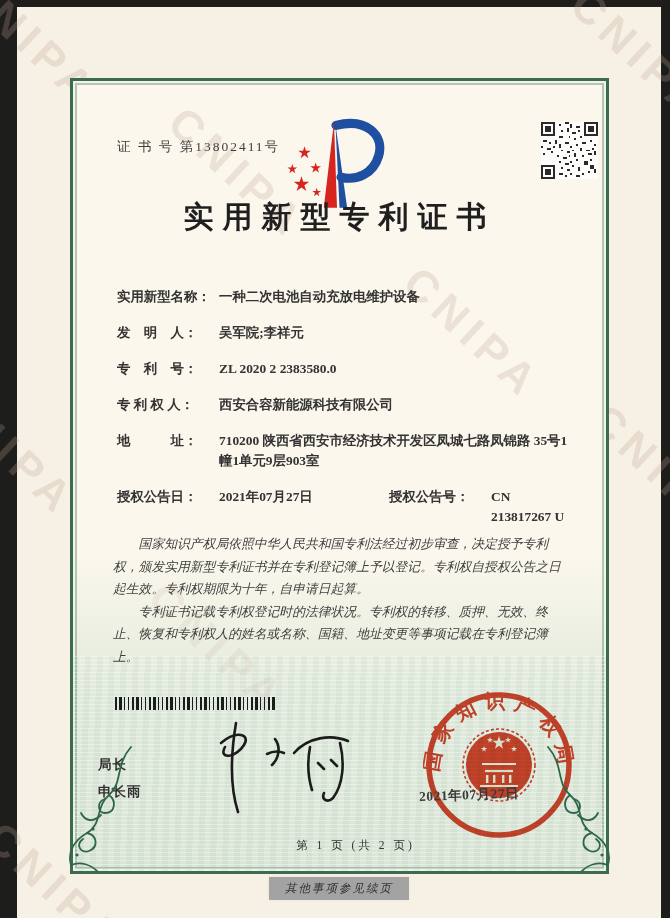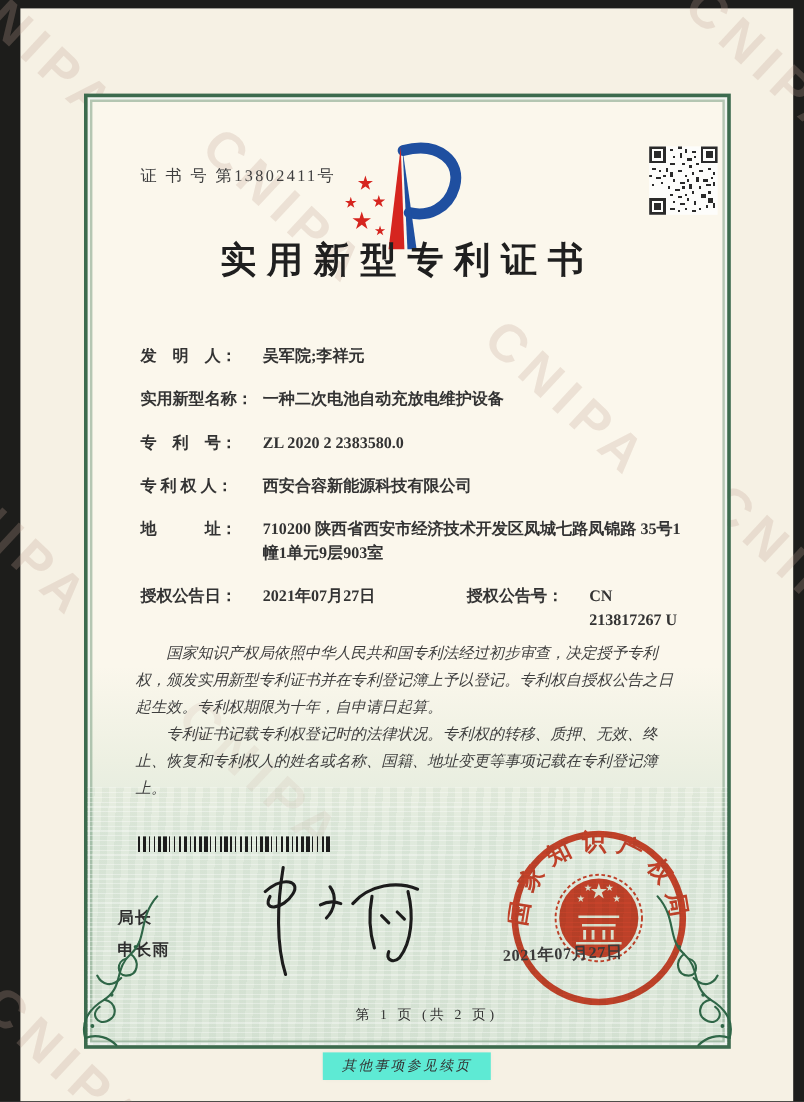--- a/index.html
+++ b/index.html
@@ -42,21 +42,21 @@
   .sig{position:absolute;left:118px;top:632px;width:175px;height:105px;}
   .seal{position:absolute;left:350px;top:608px;width:152px;height:152px;opacity:0.93;mix-blend-mode:multiply;}
   .sealdate{position:absolute;left:346px;top:704px;width:168px;font-size:13.5px;font-weight:600;
          color:#3a3a3a;letter-spacing:0.5px;transform:rotate(-2deg);z-index:5;}
   .pageinfo{position:absolute;left:16px;top:757px;width:100%;text-align:center;
          font-size:11.5px;letter-spacing:3px;color:#333;}
   .flourish{position:absolute;width:82px;height:132px;}
   .flourish.bl{left:-16px;top:662px;}
   .flourish.br{right:-16px;top:662px;transform:scaleX(-1);}
   .contnote{position:absolute;left:50%;top:870px;transform:translateX(-50%);
-         background:#5eead4;padding:4px 16px;font-size:11.5px;font-style:italic;
+         background:#a3a3a3;padding:4px 16px;font-size:11.5px;font-style:italic;
          letter-spacing:2px;color:#333;box-shadow:0 0 4px rgba(0,0,0,0.05);}
   .stroke-g{stroke:#2f6647;stroke-width:1.8;fill:none;stroke-linecap:round;}
 </style>
 </head>
 <body>
 
 <div class="screen">
   <div class="paper">
 
     <div class="wm" style="left:-72px;top:8px;">CNIPA</div>
@@ -93,26 +93,26 @@
           <path d="M1,1h5v5h-5z M23,1h5v5h-5z M1,23h5v5h-5z" fill="#fdfdfb"></path>
           <path d="M2,2h3v3h-3z M24,2h3v3h-3z M2,24h3v3h-3z"></path>
           <path d="M9,1h1v1h-1z M12,0h2v1h-2z M15,1h1v2h-1z M18,2h2v1h-2z M10,4h1v1h-1z M13,3h1v2h-1z M16,5h2v1h-2z M19,4h1v1h-1z M9,7h2v1h-2z M14,7h1v1h-1z M17,8h1v1h-1z M20,7h1v1h-1z M1,9h2v1h-2z M4,10h1v1h-1z M7,9h1v2h-1z M0,12h1v1h-1z M3,13h2v1h-2z M6,12h1v1h-1z M9,11h1v2h-1z M12,10h2v1h-2z M15,12h1v1h-1z M18,11h1v1h-1z M21,10h2v1h-2z M25,9h1v1h-1z M27,11h1v1h-1z M10,14h1v1h-1z M13,15h2v1h-2z M16,14h1v1h-1z M20,13h1v2h-1z M23,14h2v1h-2z M26,13h1v1h-1z M1,16h1v1h-1z M5,15h1v1h-1z M8,17h1v1h-1z M11,18h2v1h-2z M14,17h1v1h-1z M17,16h1v2h-1z M21,17h1v1h-1z M24,16h2v1h-2z M27,15h1v2h-1z M9,20h1v1h-1z M12,21h2v1h-2z M15,20h1v1h-1z M18,19h1v1h-1z M22,20h2v2h-2z M25,19h1v1h-1z M10,23h1v1h-1z M13,24h2v1h-2z M16,22h1v1h-1z M19,23h1v2h-1z M25,22h2v2h-2z M9,26h2v1h-2z M12,27h1v1h-1z M15,26h1v1h-1z M18,27h2v1h-2z M21,26h1v1h-1z M24,25h1v1h-1z M27,24h1v2h-1z"></path>
         </g>
       </svg>
 
       <h1 class="title">实用新型专利证书</h1>
 
       <div class="fields">
         <div class="row">
+          <span class="lab">实用新型名称：</span>
+          <span class="val">一种二次电池自动充放电维护设备</span>
+        </div>
+        <div class="row">
           <span class="lab">发　明　人：</span>
           <span class="val">吴军院;李祥元</span>
-        </div>
-        <div class="row">
-          <span class="lab">实用新型名称：</span>
-          <span class="val">一种二次电池自动充放电维护设备</span>
         </div>
         <div class="row">
           <span class="lab">专　利　号：</span>
           <span class="val">ZL 2020 2 2383580.0</span>
         </div>
         <div class="row">
           <span class="lab">专 利 权 人：</span>
           <span class="val">西安合容新能源科技有限公司</span>
         </div>
         <div class="row addr">

